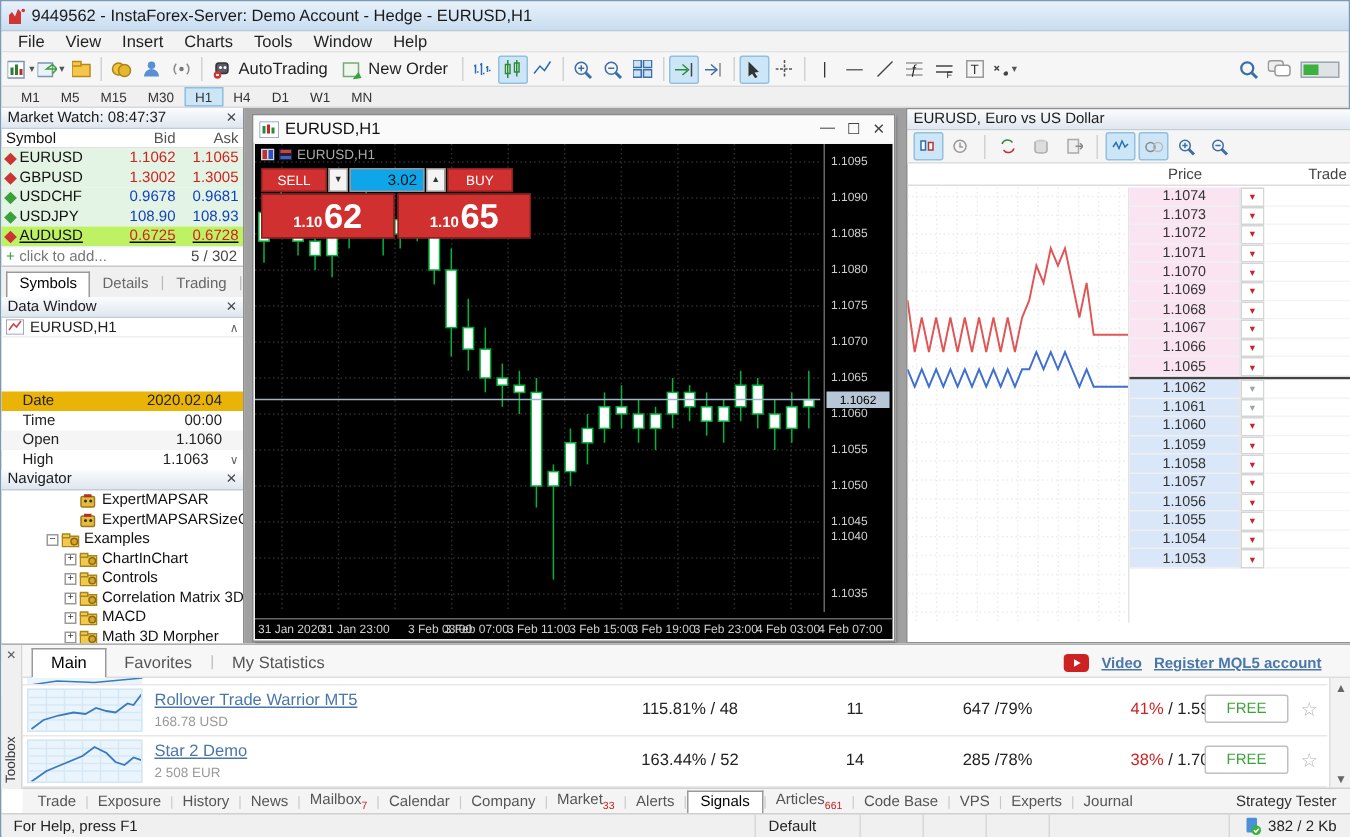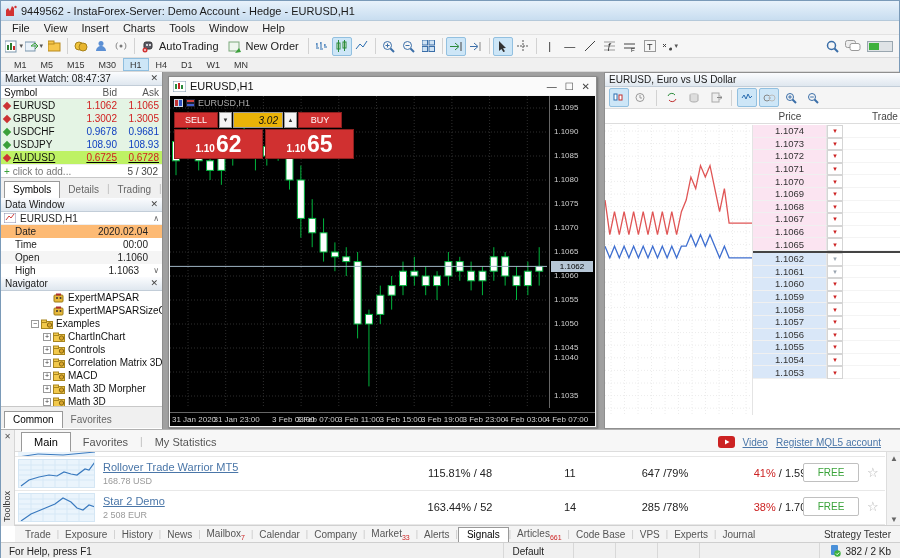--- a/index.html
+++ b/index.html
@@ -67,21 +67,21 @@
   .grid { stroke:#2e2e2e; stroke-width:1; stroke-dasharray:1,2; }
   .wick { stroke:#00b43c; stroke-width:1; }
   .body { fill:#fff; stroke:#00b43c; stroke-width:1; }
   .cpline { stroke:#9fb4c4; stroke-width:1; }
   #chart-label { position:absolute; left:4px; top:2px; display:flex; align-items:center; gap:3px; color:#aaa; font-size:9px; }
   
   #ocw { position:absolute; left:4px; top:16px; width:180px; }
   #ocw-row1 { display:flex; height:16px; gap:1px; }
   .ocw-red { background:#d03030; color:#fff; font-size:9px; display:flex; align-items:center; justify-content:center; border:1px solid #8c1f1f; }
   .ocw-spin { width:13px; background:#f4f4f4; border:1px solid #999; color:#333; font-size:6px; display:flex; align-items:center; justify-content:center; }
-  #ocw-spread { width:50px; background:#eab308; border:1px solid #999; font-size:10px; color:#111; display:flex; align-items:center; justify-content:flex-end; padding-right:4px;font-style:italic; }
+  #ocw-spread { width:50px; background:#0ea5e9; border:1px solid #999; font-size:10px; color:#111; display:flex; align-items:center; justify-content:flex-end; padding-right:4px; }
   #ocw-row2 { display:flex; height:30px; gap:2px; margin-top:1px; }
   .bigpx { flex:1; background:#d03030; border:1px solid #8c1f1f; color:#fff; display:flex; align-items:flex-end; justify-content:center; padding-bottom:2px; }
   .bigpx .sm { font-size:10px; font-weight:bold; margin:0 1px 2px 0; }
   .bigpx .lg { font-size:23px; font-weight:bold; line-height:23px; }
 
   
   #dom { position:absolute; left:603px; top:0; width:340px; height:357px; background:#fff; border:1px solid #8f8f8f; }
   #dom-toolbar { height:22px; display:flex; align-items:center; gap:2px; padding-left:4px; background:#f5f5f5; border-bottom:1px solid #ddd; }
   #dom-colhdr { height:15px; display:flex; font-size:10px; color:#444; border-bottom:1px solid #ddd; align-items:center; }
   #dom-body { position:absolute; left:0; right:0; top:52px; bottom:0; }
@@ -103,21 +103,21 @@
   #btn-close { background:linear-gradient(#fdfdfd,#e4e4e4); border:1px solid #b8b8b8; color:#888; }
   #btn-buy { background:linear-gradient(#9dbfe4,#6f9fd4); border:1px solid #4a7cb0; color:#0d2f5e; }
 
   
   #toolbox { position:absolute; left:0; top:357px; width:900px; height:113px; background:#fff; border-top:1px solid #b0b0b0; }
   #tb-strip { position:absolute; left:0; top:0; width:14px; height:96px; background:#f0f0f0; border-right:1px solid #d5d5d5; }
   #tb-strip .vlabel { position:absolute; bottom:4px; left:1px; writing-mode:vertical-rl; transform:rotate(180deg); font-size:9px; color:#333; }
   #tb-tabsrow { position:absolute; left:14px; right:0; top:0; height:22px; display:flex; align-items:flex-end; background:#f7f7f7; border-bottom:1px solid #ddd; }
   .sigtab { font-size:11px; color:#555; padding:3px 12px; }
   .sigtab.active { background:#fff; border:1px solid #999; border-bottom:1px solid #fff; color:#000; margin-left:6px; margin-bottom:-1px; }
-  #tb-links { margin-left:auto; display:flex; align-items:center; gap:8px; padding:0 20px 3px 0; font-size:10px; }
+  #tb-links { margin-left:auto; display:flex; align-items:center; gap:8px; padding:0 20px 3px 0; font-size:10px;font-weight:bold; }
   #tb-links a { color:#4a76a8; text-decoration:underline; }
   #signals-list { position:absolute; left:14px; right:16px; top:22px; height:74px; overflow:hidden; }
   .sig-row { position:relative; height:34px; border-bottom:1px solid #e8e8e8; }
   .sig-thumb { position:absolute; left:3px; top:2px; width:77px; height:29px; background:#eaf4fc; border:1px solid #d4e6f4; }
   .sig-name { position:absolute; left:88px; top:4px; font-size:11px; color:#4a76a8; text-decoration:underline; }
   .sig-price { position:absolute; left:88px; top:19px; font-size:9px; color:#999; }
   .sig-col { position:absolute; top:10px; font-size:11px; color:#222; text-align:center; }
   .sig-free { position:absolute; top:6px; width:56px; height:19px; border:1px solid #c0c0c0; border-radius:2px; background:#fff; color:#3aa33a; font-size:10px; display:flex; align-items:center; justify-content:center; }
   .sig-star { position:absolute; top:8px; font-size:13px; color:#b5b5b5; }
   #sig-scroll { position:absolute; right:0; top:22px; width:15px; height:74px; background:#f2f2f2; border-left:1px solid #ddd; }
@@ -406,21 +406,21 @@
       </div>
       <div class="dw-row" style="border-bottom:1px solid #eee;">
         <svg width="12" height="10" style="margin-left:3px;">
             <rect width="12" height="10" fill="#fff" stroke="#88a"></rect>
             <path d="M2 7l3-4 2 2 3-4" stroke="#d04040" fill="none"></path>
           </svg>
         <span style="padding-left:4px;flex:1;">EURUSD,H1</span>
         <span style="color:#666;font-size:8px;padding-right:3px;">∧</span>
       </div>
       <div id="dw-rows">
-          <div class="dw-row" style="background: #fdba74;">
+          <div class="dw-row" style="background: #eab308; margin-top: 36px;">
             <span class="dw-label">Date</span>
             <span class="dw-val">2020.02.04</span>
           </div>
           <div class="dw-row">
             <span class="dw-label">Time</span>
             <span class="dw-val">00:00</span>
           </div>
           <div class="dw-row" style="background: rgb(245, 245, 245);">
             <span class="dw-label">Open</span>
             <span class="dw-val">1.1060</span>

